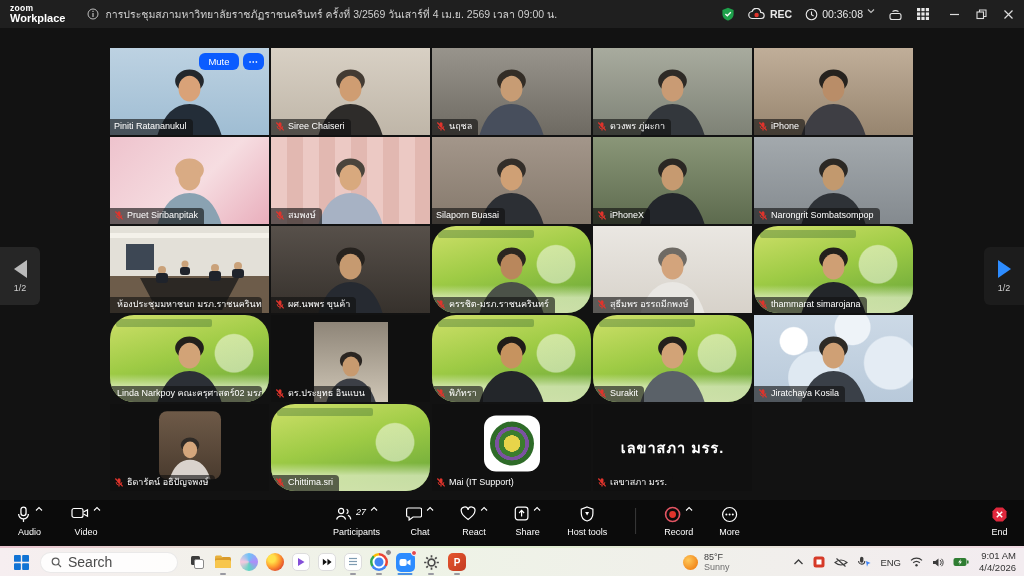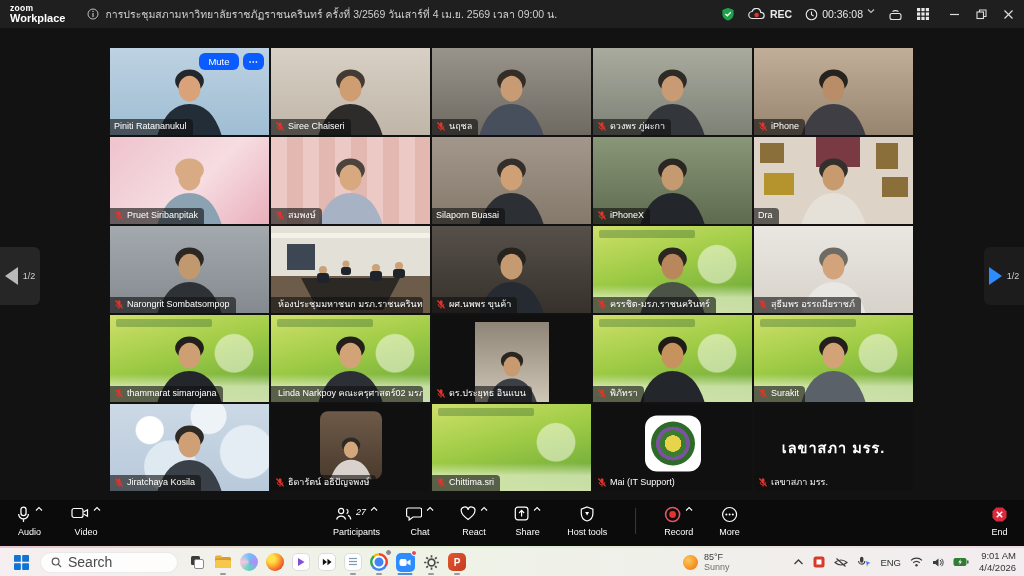--- a/index.html
+++ b/index.html
@@ -57,21 +57,21 @@
   .bg-sutheemon{ background:linear-gradient(180deg,#eae7e2,#d7d2ca); --skin:#d3a47c; --hair:#6e6a64; --shirt:#e9e7e3; }
   .bg-jiratchaya { background:
       radial-gradient(circle at 25% 30%, #ffffff 0 10%, rgba(255,255,255,0) 11%),
       radial-gradient(circle at 62% 14%, #eef3f8 0 14%, rgba(255,255,255,0) 15%),
       radial-gradient(circle at 86% 55%, #e4ecf4 0 18%, rgba(255,255,255,0) 19%),
       radial-gradient(circle at 38% 72%, #dfe9f2 0 22%, rgba(255,255,255,0) 23%),
       linear-gradient(180deg,#ccd9e6,#b8c9da);
     --skin:#cfa075; --hair:#2e2a25; --shirt:#3a4048; }
   .bg-green { background:
       radial-gradient(circle at 78% 44%, rgba(255,255,250,.5) 0 14%, rgba(255,255,250,0) 15%),
-      linear-gradient(165deg,#cfe06a 0%,#9ecb45 45%,#63a238 100%); }
+      linear-gradient(165deg,#cfe06a 0%,#9ecb45 45%,#63a238 100%); border-radius: 24px; }
   .bg-green::before { content:""; position:absolute; top:4px; left:6px; width:96px; height:8px;
       background:rgba(25,80,40,.3); border-radius:2px; z-index:1; }
   .bg-green::after { content:""; position:absolute; left:0; right:0; bottom:0; height:32%; z-index:1;
       background:linear-gradient(180deg, rgba(245,250,225,0), rgba(242,248,218,.65) 45%, rgba(222,234,188,.85)); }
   .p-khanchit  { --skin:#b9875c; --hair:#2b2620; --shirt:#4b5248; }
   .p-thammarat { --skin:#cf9f74; --hair:#23201c; --shirt:#23262a; }
   .p-linda     { --skin:#d2a377; --hair:#23201c; --shirt:#2c3036; }
   .p-phiphatra { --skin:#c6935f; --hair:#1f1c18; --shirt:#23262a; }
   .p-surakit   { --skin:#d2a377; --hair:#23201c; --shirt:#5a6168; }
   .bg-dark { background:#101010; }
@@ -86,21 +86,21 @@
   .avatar-card .person { height:95%; --skin:#d4a67c; --hair:#2f2a26; --shirt:#d9d2cc; }
   .seal-card { position:absolute; left:50%; top:50%; transform:translate(-50%,-58%);
     width:56px; height:56px; background:#fff; border-radius:12px; display:flex;
     align-items:center; justify-content:center; }
   .seal { width:44px; height:44px; border-radius:50%;
     background:radial-gradient(circle,#e8d44a 0 26%, #3b7d2e 27% 42%, #7b52a0 43% 54%, #2e6b28 55% 72%, #1f4e1b 73%); }
   .center-text { position:absolute; inset:0; z-index:2; display:flex; align-items:center;
     justify-content:center; color:#fff; font-weight:bold; font-size:14.5px; letter-spacing:1px; }
 
   
-  .nav { position:absolute; display:flex; flex-direction:row; align-items:center;
+  .nav { position:absolute; display:flex; flex-direction:column; align-items:center;
     justify-content:center; gap:5px; width:40px; height:58px; cursor:pointer; z-index:5; }
   .nav-left { left:0; top:219px; background:#262626; border-radius:0 6px 6px 0; }
   .nav-right { right:0; top:219px; background:#1c1c1c; border-radius:6px 0 0 6px; }
   .tri-left { width:0; height:0; border-style:solid; border-width:9px 13px 9px 0; border-color:transparent #b9b9b9 transparent transparent; }
   .tri-right{ width:0; height:0; border-style:solid; border-width:9px 0 9px 13px; border-color:transparent transparent transparent #2d8cff; }
   .nav .pg { font-size:9px; color:#cfcfcf; }
 
   
   .toolbar { position:absolute; left:0; bottom:0; width:1024px; height:46px; background:#0b0b0b; z-index:6; }
   .tool { display:flex; flex-direction:column; align-items:center; gap:3px; color:#fff;
@@ -350,28 +350,20 @@
             <use href="#pshape"></use>
           </svg>
         <div class="label">
             <svg width="10" height="11" viewBox="0 0 12 12">
               <use href="#micoff"></use>
             </svg>
             <span>iPhoneX</span>
           </div>
       </div>
 
-      <div class="tile bg-dra">
-        <svg class="person" viewBox="0 0 100 80" preserveAspectRatio="xMidYMax meet">
-            <use href="#pshape"></use>
-          </svg>
-        <div class="label">
-            <span>Dra</span>
-          </div>
-      </div>
 
       <div class="tile bg-narongrit">
         <svg class="person" viewBox="0 0 100 80" preserveAspectRatio="xMidYMax meet">
             <use href="#pshape"></use>
           </svg>
         <div class="label">
             <svg width="10" height="11" viewBox="0 0 12 12">
               <use href="#micoff"></use>
             </svg>
             <span>Narongrit Sombatsompop</span>
@@ -429,21 +421,21 @@
       </div>
 
       <div class="tile bg-sutheemon">
         <svg class="person" viewBox="0 0 100 80" preserveAspectRatio="xMidYMax meet">
             <use href="#pshape"></use>
           </svg>
         <div class="label">
             <svg width="10" height="11" viewBox="0 0 12 12">
               <use href="#micoff"></use>
             </svg>
-            <span>สุธีมพร อรรถมียราชภ์</span>
+            <span>สุธีมพร อรรถมีกพงษ์</span>
           </div>
       </div>
 
       <div class="tile bg-green p-thammarat">
         <svg class="person" viewBox="0 0 100 80" preserveAspectRatio="xMidYMax meet">
             <use href="#pshape"></use>
           </svg>
         <div class="label">
             <svg width="10" height="11" viewBox="0 0 12 12">
               <use href="#micoff"></use>

